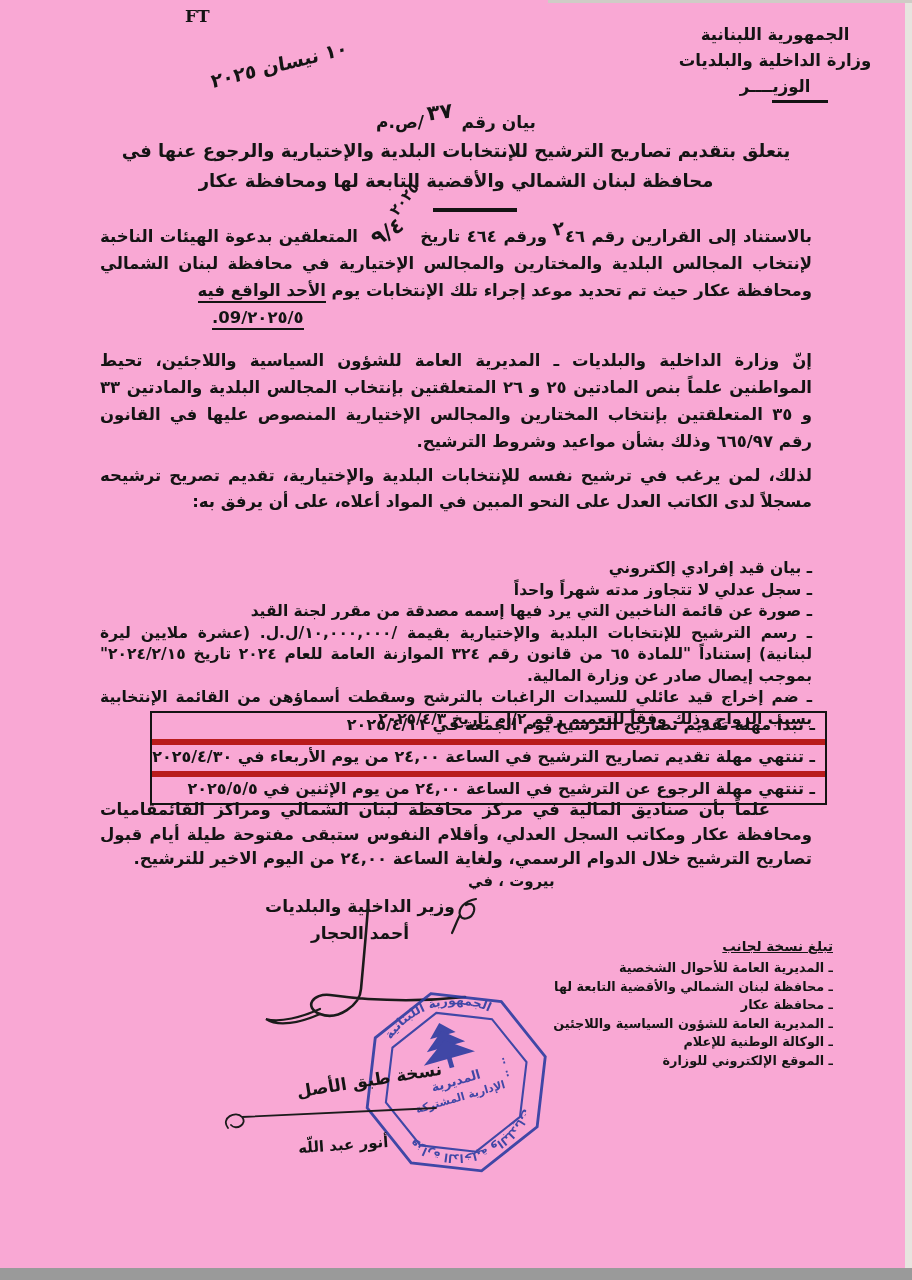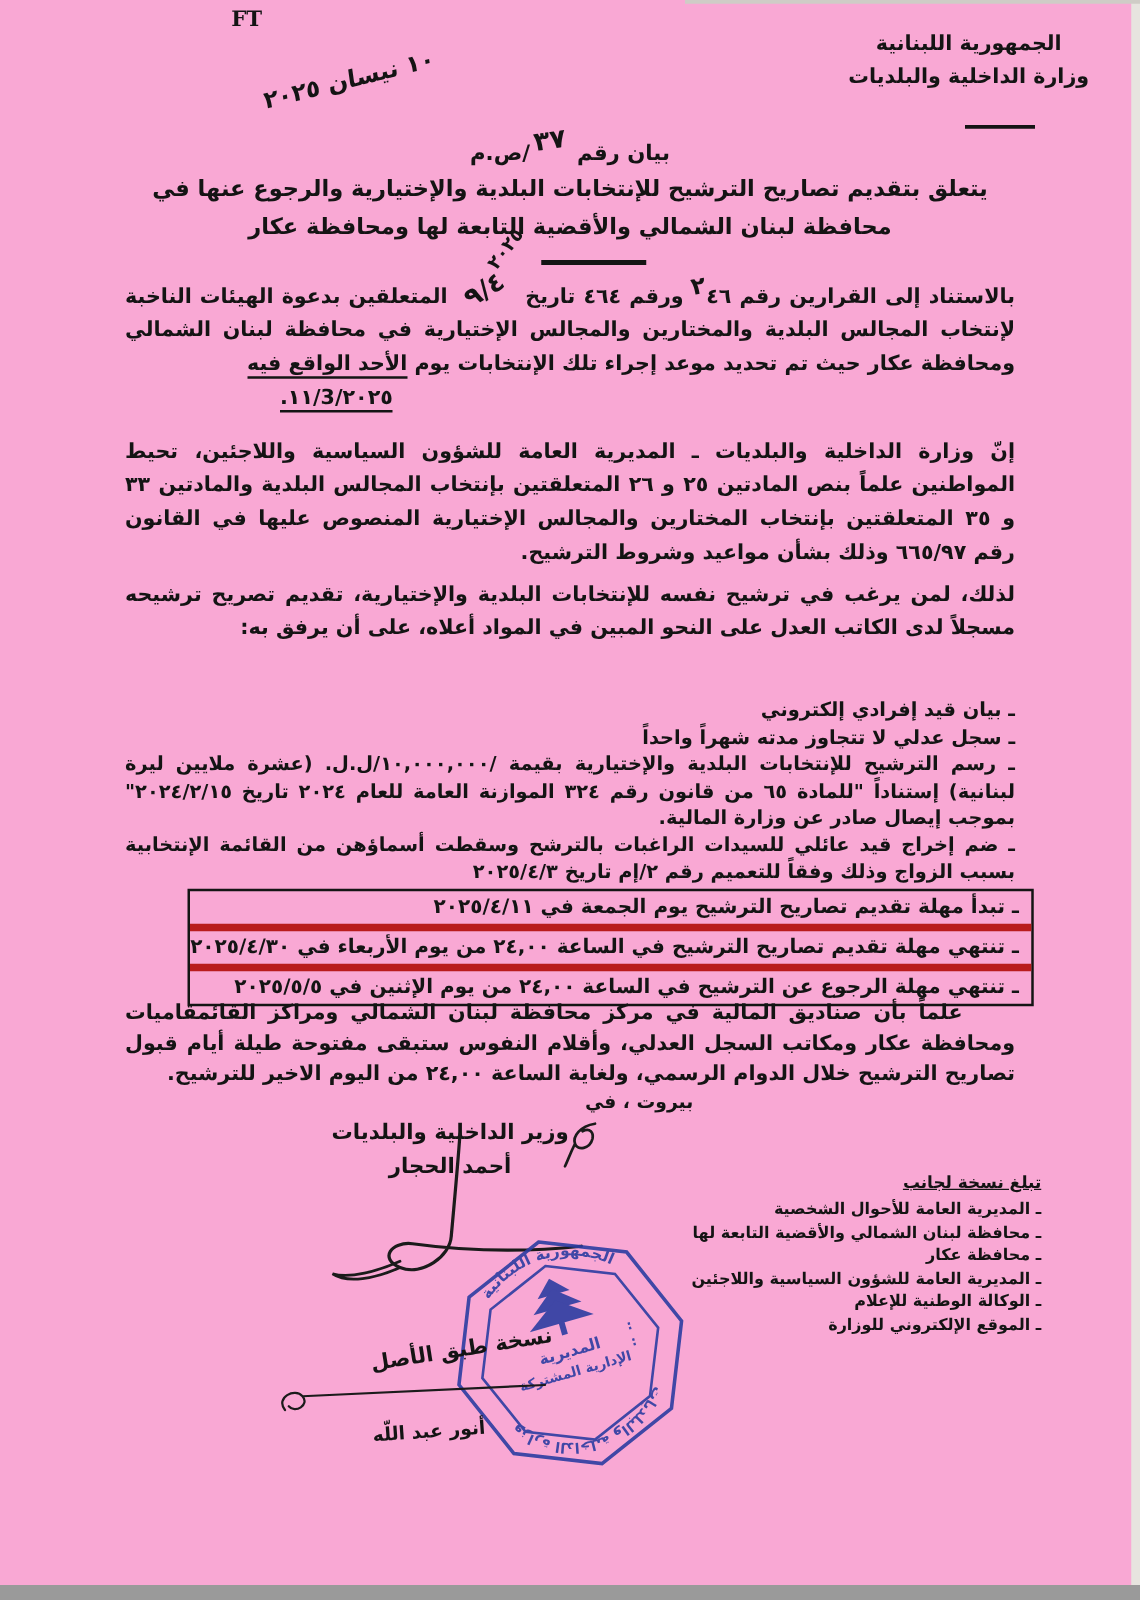--- a/index.html
+++ b/index.html
@@ -19,21 +19,21 @@
   .hand-date{position:absolute;left:170px;top:58px;width:180px;font-size:19px;transform:rotate(-14deg) skewX(-6deg);white-space:nowrap;}
   .title{position:absolute;left:100px;top:108px;width:712px;text-align:center;font-weight:bold;}
   .title-line1{font-size:17px;line-height:26px;}
   .stmt-no{display:inline-block;position:relative;top:-9px;font-size:21px;transform:rotate(-8deg);padding:0 3px;}
   .title-line2{font-size:18px;line-height:28px;margin-top:2px;}
   .title-rule{position:absolute;left:433px;top:208px;width:84px;height:4px;background:#141414;}
   .hand-year{position:absolute;left:386px;top:190px;font-size:15px;transform:rotate(-52deg);white-space:nowrap;}
   .para{position:absolute;left:100px;width:712px;text-align:justify;font-weight:bold;font-size:16.5px;line-height:27px;}
   #p1{top:222px;}
   #p1-date-line{padding-left:112px;text-align:left;}
-  .u2{text-decoration:none;border-bottom:2.5px solid #141414;padding-bottom:1px;margin-left:12px;}
+  .u2{text-decoration:none;border-bottom:2.5px solid #141414;padding-bottom:1px;}
   .hand-inline-digit{display:inline-block;font-size:19px;transform:translateY(-7px) rotate(-10deg);}
   .hand-inline-date{display:inline-block;font-size:21px;transform:rotate(-32deg) translateY(-4px);padding:0 8px;}
   #p2{top:347px;}
   #p3{top:463px;line-height:26px;}
   .bullets{position:absolute;left:100px;top:514px;width:712px;font-weight:bold;font-size:15.5px;line-height:21.5px;margin-top:44px;}
   .bullets div{text-align:justify;}
   .deadline-box{position:absolute;left:150px;top:711px;width:673px;border:2px solid #141414;}
   .deadline-row{direction:rtl;border-bottom:6px solid #b91c1c;padding:1px 10px 3px 6px;font-weight:bold;font-size:16px;line-height:22px;white-space:nowrap;}
   .deadline-row:last-child{border-bottom:none;}
   #closing{top:798px;line-height:24.5px;text-indent:42px;}
@@ -54,20 +54,21 @@
 
 <div class="page">
   <div class="scan-edge"></div>
   <div class="scan-topline"></div>
 
   <div class="corner-mark">FT</div>
 
   <div class="letterhead rtl">
     <div>الجمهورية اللبنانية</div>
     <div>وزارة الداخلية والبلديات</div>
+    <div>الوزيــــر</div>
   </div>
   <div class="letterhead-rule"></div>
 
   <div class="hand hand-date rtl">١٠ نيسان ٢٠٢٥</div>
 
   <div class="title rtl">
     <div class="title-line1">
       <span>بيان رقم</span>
       <span class="stmt-no hand">٣٧</span><span>/ص.م</span>
     </div>
@@ -75,30 +76,31 @@
     <div class="title-line2">محافظة لبنان الشمالي والأقضية التابعة لها ومحافظة عكار</div>
   </div>
   <div class="title-rule"></div>
   <div class="hand hand-year">٢٠٢٥</div>
 
   <div class="para rtl" id="p1">
     <span>بالاستناد إلى القرارين رقم ٤٦</span><span class="hand hand-inline-digit">٢</span>
     <span>ورقم ٤٦٤ تاريخ</span>
     <span class="hand hand-inline-date">٩/٤</span>
     <span>المتعلقين بدعوة الهيئات الناخبة لإنتخاب المجالس البلدية والمختارين والمجالس الإختيارية في محافظة لبنان الشمالي ومحافظة عكار حيث تم تحديد موعد إجراء تلك الإنتخابات يوم </span><span class="u2">الأحد الواقع فيه</span>
-    <div id="p1-date-line"><span class="u2">٢٠٢٥/3/١١.</span></div>
+    <div id="p1-date-line"><span class="u2">٢٠٢٥/٥/09.</span></div>
   </div>
 
   <div class="para rtl" id="p2">إنّ وزارة الداخلية والبلديات ـ المديرية العامة للشؤون السياسية واللاجئين، تحيط المواطنين علماً بنص المادتين ٢٥ و ٢٦ المتعلقتين بإنتخاب المجالس البلدية والمادتين ٣٣ و ٣٥ المتعلقتين بإنتخاب المختارين والمجالس الإختيارية المنصوص عليها في القانون رقم ٦٦٥/٩٧ وذلك بشأن مواعيد وشروط الترشيح.</div>
 
   <div class="para rtl" id="p3">لذلك، لمن يرغب في ترشيح نفسه للإنتخابات البلدية والإختيارية، تقديم تصريح ترشيحه مسجلاً لدى الكاتب العدل على النحو المبين في المواد أعلاه، على أن يرفق به:</div>
 
   <div class="bullets rtl">
     <div class="item">ـ بيان قيد إفرادي إلكتروني</div>
     <div class="item">ـ سجل عدلي لا تتجاوز مدته شهراً واحداً</div>
+    <div class="item">ـ صورة عن قائمة الناخبين التي يرد فيها إسمه مصدقة من مقرر لجنة القيد</div>
     <div class="item">ـ رسم الترشيح للإنتخابات البلدية والإختيارية بقيمة /١٠,٠٠٠,٠٠٠/ل.ل. (عشرة ملايين ليرة لبنانية) إستناداً "للمادة ٦٥ من قانون رقم ٣٢٤ الموازنة العامة للعام ٢٠٢٤ تاريخ ٢٠٢٤/٢/١٥" بموجب إيصال صادر عن وزارة المالية.</div>
     <div class="item">ـ ضم إخراج قيد عائلي للسيدات الراغبات بالترشح وسقطت أسماؤهن من القائمة الإنتخابية بسبب الزواج وذلك وفقاً للتعميم رقم ٢/إم تاريخ ٢٠٢٥/٤/٣</div>
   </div>
 
   <div class="deadline-box">
     <div class="deadline-row">ـ تبدأ مهلة تقديم تصاريح الترشيح يوم الجمعة في ٢٠٢٥/٤/١١</div>
     <div class="deadline-row">ـ تنتهي مهلة تقديم تصاريح الترشيح في الساعة ٢٤,٠٠ من يوم الأربعاء في ٢٠٢٥/٤/٣٠</div>
     <div class="deadline-row">ـ تنتهي مهلة الرجوع عن الترشيح في الساعة ٢٤,٠٠ من يوم الإثنين في ٢٠٢٥/٥/٥</div>
   </div>
 

